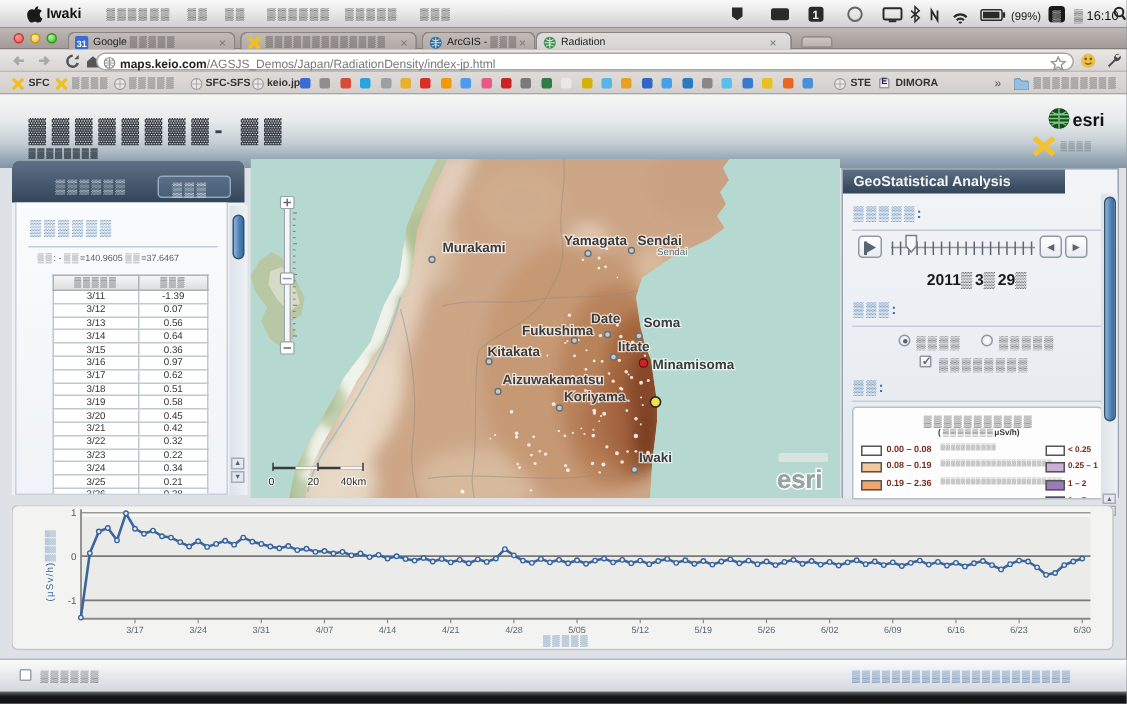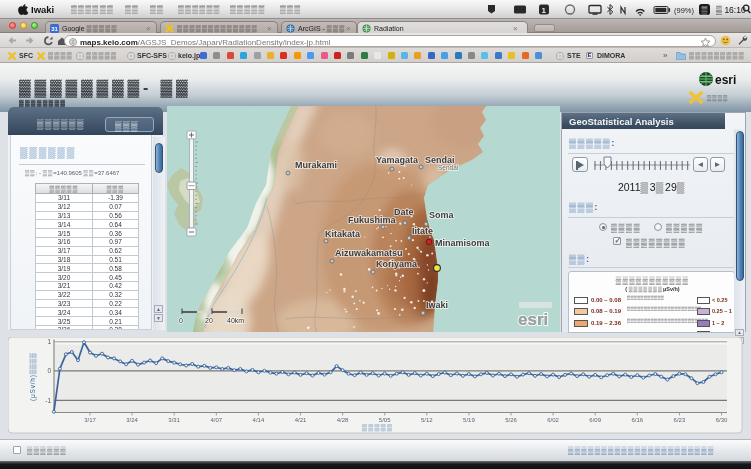--- a/index.html
+++ b/index.html
@@ -514,21 +514,21 @@
             <text x="38" y="217">20</text>
             <text x="60" y="217">40km</text>
           </g>
         </g>
 <rect x="352" y="196" width="33" height="6" rx="1" fill="#dde6e3" opacity=".85"></rect>
 <text x="351" y="219" font-size="17" font-weight="bold" fill="#98a3a2" stroke="#fff" stroke-width="2.2" paint-order="stroke" stroke-opacity=".85" font-family="Liberation Sans">esri</text>
 <text x="351" y="219" font-size="17" font-weight="bold" fill="#98a3a2" font-family="Liberation Sans">esri</text>
 </g>
     </svg>
 <div class="abs" style="left:561px;top:112px;width:185px;height:220px;background:linear-gradient(#f2f4f7,#e4e9ef);border:1px solid #9aa6b2;border-bottom:none">
-      <div class="abs" style="left:0;top:0;width:163px;height:16px;background:linear-gradient(#5f7285,#3c4f63 70%,#33465a)">
+      <div class="abs" style="left:0;top:0;width:148px;height:16px;background:linear-gradient(#5f7285,#3c4f63 70%,#33465a)">
         <div class="abs" style="left:7px;top:3px;font-size:9.5px;font-weight:bold;color:#f2f5f8">GeoStatistical Analysis</div>
       </div>
       <div class="abs jps" style="left:7px;top:24px;font-size:9.5px;font-weight:bold;color:#3a6ea5">▒▒▒▒▒:</div>
       <div class="abs" style="left:6px;top:40px;width:166px;height:1px;background:#c5cdd8"></div>
       <div class="abs" style="left:10px;top:44px;width:16px;height:15px;background:linear-gradient(#fff,#e8ecf0);border:1px solid #8f9aa6;border-radius:3px">
         <div class="abs" style="left:4px;top:2.5px;width:0;height:0;border-left:7px solid #5a6572;border-top:4.5px solid transparent;border-bottom:4.5px solid transparent"></div>
         <div class="abs" style="left:3px;top:2.5px;width:1.5px;height:9px;background:#5a6572"></div>
       </div>
       <svg class="abs" style="left:30px;top:42px" width="100" height="20" viewBox="0 0 100 20">
         <line x1="2" y1="10" x2="98" y2="10" stroke="#8a939c" stroke-width="1"></line>
@@ -547,21 +547,21 @@
         <line x1="68.4" y1="6" x2="68.4" y2="15" stroke="#5f6870" stroke-width="1"></line>
         <line x1="73.9" y1="6" x2="73.9" y2="15" stroke="#5f6870" stroke-width="1"></line>
         <line x1="79.3" y1="6" x2="79.3" y2="15" stroke="#5f6870" stroke-width="1"></line>
         <line x1="84.8" y1="6" x2="84.8" y2="15" stroke="#5f6870" stroke-width="1"></line>
         <line x1="90.2" y1="6" x2="90.2" y2="15" stroke="#5f6870" stroke-width="1"></line>
         <line x1="95.7" y1="6" x2="95.7" y2="15" stroke="#5f6870" stroke-width="1"></line>
         <path d="M12 2 l7 0 0 7 -3.5 4 -3.5-4 z" fill="#f6f8fa" stroke="#77808a" stroke-width="1"></path>
       </svg>
       <div class="abs" style="left:131px;top:44px;width:15px;height:15px;background:linear-gradient(#fff,#e8ecf0);border:1px solid #8f9aa6;border-radius:3px;text-align:center;line-height:14px;font-size:8px;color:#5a6572;font-weight:bold">◄</div>
       <div class="abs" style="left:148px;top:44px;width:15px;height:15px;background:linear-gradient(#fff,#e8ecf0);border:1px solid #8f9aa6;border-radius:3px;text-align:center;line-height:14px;font-size:8px;color:#5a6572;font-weight:bold">►</div>
-      <div class="abs" style="left:0;top:68px;width:180px;text-align:center;font-size:10.5px;font-weight:normal;color:#1a1a1a">2011<span class="jps">▒</span>3<span class="jps">▒</span>29<span class="jps">▒</span></div>
+      <div class="abs" style="left:0;top:68px;width:180px;text-align:center;font-size:10.5px;font-weight:bold;color:#1a1a1a">2011<span class="jps">▒</span>3<span class="jps">▒</span>29<span class="jps">▒</span></div>
       <div class="abs jps" style="left:7px;top:88px;font-size:9.5px;font-weight:bold;color:#3a6ea5">▒▒▒:</div>
       <div class="abs" style="left:6px;top:104px;width:166px;height:1px;background:#c5cdd8"></div>
       <div class="abs" style="left:37px;top:110px;width:8px;height:8px;border-radius:50%;background:radial-gradient(#fff,#dfe4ea);border:1px solid #8f98a2"></div>
       <div class="abs" style="left:39.5px;top:112.5px;width:3px;height:3px;border-radius:50%;background:#5a646e"></div>
       <div class="abs jps" style="left:49px;top:110px;font-size:8.5px;color:#333">▒▒▒▒</div>
       <div class="abs" style="left:92px;top:110px;width:8px;height:8px;border-radius:50%;background:radial-gradient(#fff,#dfe4ea);border:1px solid #8f98a2"></div>
       <div class="abs jps" style="left:104px;top:110px;font-size:8.5px;color:#333">▒▒▒▒▒</div>
       <div class="abs" style="left:51px;top:124px;width:8px;height:8px;background:linear-gradient(#fff,#e4e8ee);border:1px solid #8f98a2;border-radius:1px"></div>
       <div class="abs" style="left:52.5px;top:123px;font-size:8px;color:#5f6872;font-weight:bold">✓</div>
       <div class="abs jps" style="left:64px;top:125px;font-size:8.5px;color:#333">▒▒▒▒▒▒▒▒</div>

